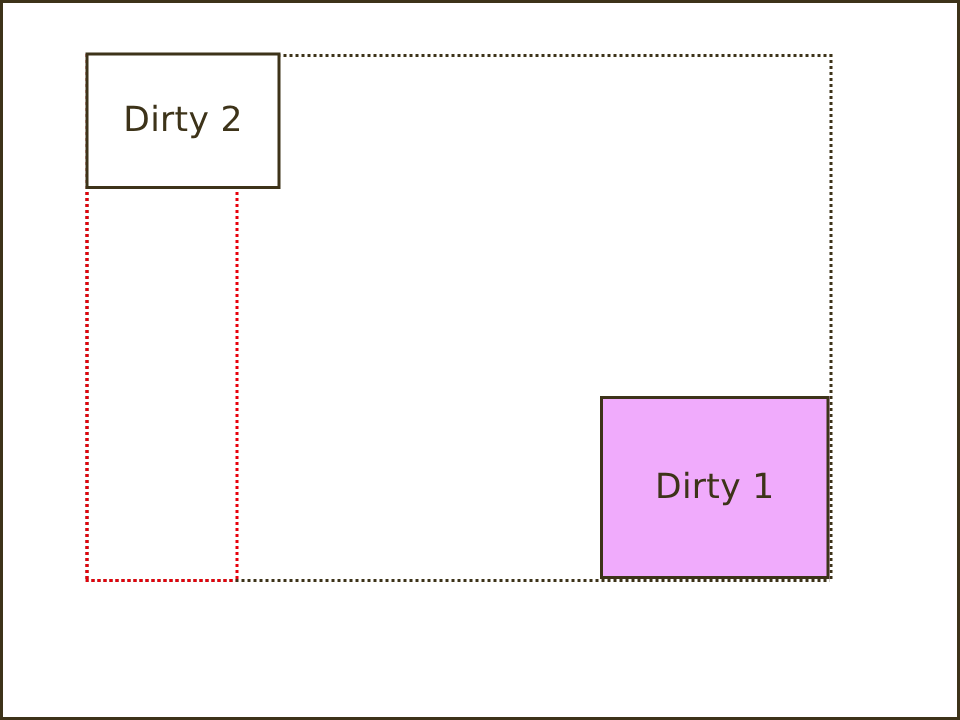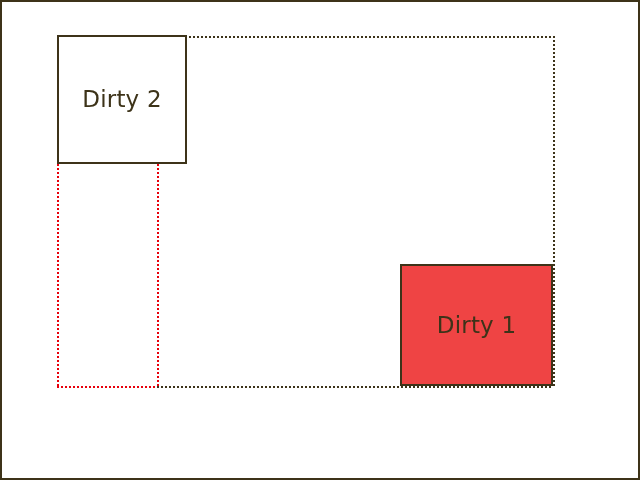--- a/index.html
+++ b/index.html
@@ -90,23 +90,23 @@
   <div class="edge edge-h dirty-outline-dark layer-dark" style="color: rgb(61, 51, 25); left: 57px; top: 36px; width: 496px;"></div>
   <div class="edge edge-h dirty-outline-dark layer-dark" style="color: rgb(61, 51, 25); left: 57px; top: 386px; width: 496px;"></div>
   <div class="edge edge-v dirty-outline-dark layer-dark" style="color: rgb(61, 51, 25); left: 57px; top: 36px; height: 350px;"></div>
   <div class="edge edge-v dirty-outline-dark layer-dark" style="color: rgb(61, 51, 25); left: 553px; top: 36px; height: 352px;"></div>
 
   <div class="edge edge-h dirty-outline-red layer-red" style="color: rgb(232, 0, 11); left: 57px; top: 36px; width: 100px;"></div>
   <div class="edge edge-h dirty-outline-red layer-red" style="color: rgb(232, 0, 11); left: 57px; top: 386px; width: 100px;"></div>
   <div class="edge edge-v dirty-outline-red layer-red" style="color: rgb(232, 0, 11); left: 57px; top: 36px; height: 350px;"></div>
   <div class="edge edge-v dirty-outline-red layer-red" style="color: rgb(232, 0, 11); left: 157px; top: 36px; height: 352px;"></div>
 
-  <div class="rect widget-box layer-box" style="left: 57px; top: 35px; width: 130px; height: 129px; border: 2px solid rgb(61, 51, 25); background: rgb(255, 255, 255);">
+  <div class="rect widget-box layer-box" style="left: 57px; top: 35px; width: 130px; height: 91px; border: 2px solid rgb(61, 51, 25); background: rgb(255, 255, 255);">
     <span class="widget-label" style="color: rgb(61, 51, 25); font-size: 23px;">Dirty 2</span>
   </div>
 
-  <div class="rect widget-box layer-box" style="left: 400px; top: 264px; width: 153px; height: 122px; border: 2px solid rgb(61, 51, 25); background: #ef4444;">
+  <div class="rect widget-box layer-box" style="left: 400px; top: 264px; width: 153px; height: 122px; border: 2px solid rgb(61, 51, 25); background: #f0abfc;">
     <span class="widget-label" style="color: rgb(61, 51, 25); font-size: 23px;">Dirty 1</span>
   </div>
 
   <div class="frame-border" style="width: 640px; height: 480px; border: 2px solid rgb(61, 51, 25);"></div>
 
 </div>
 
 </body></html>

